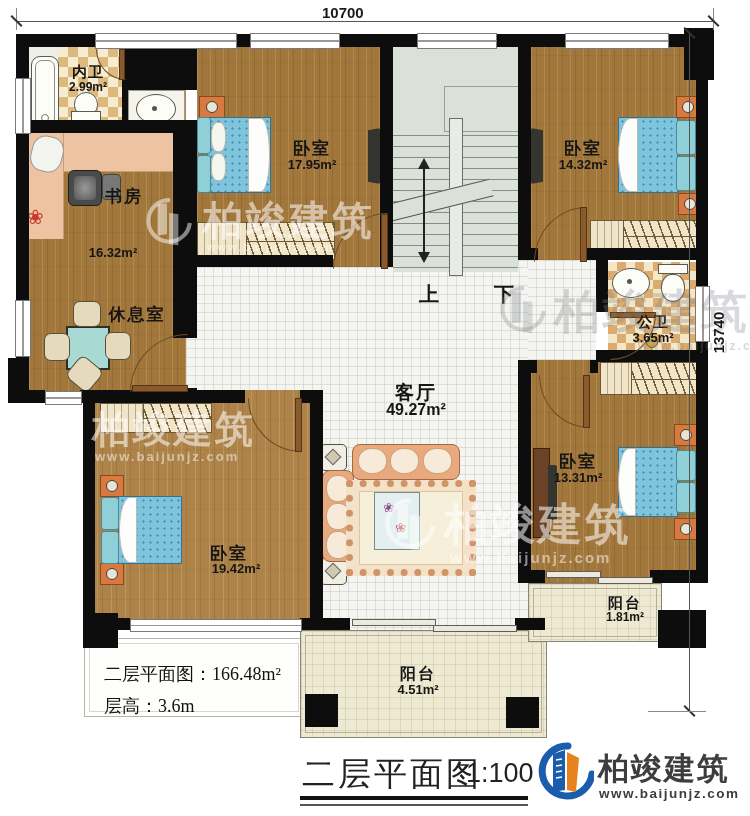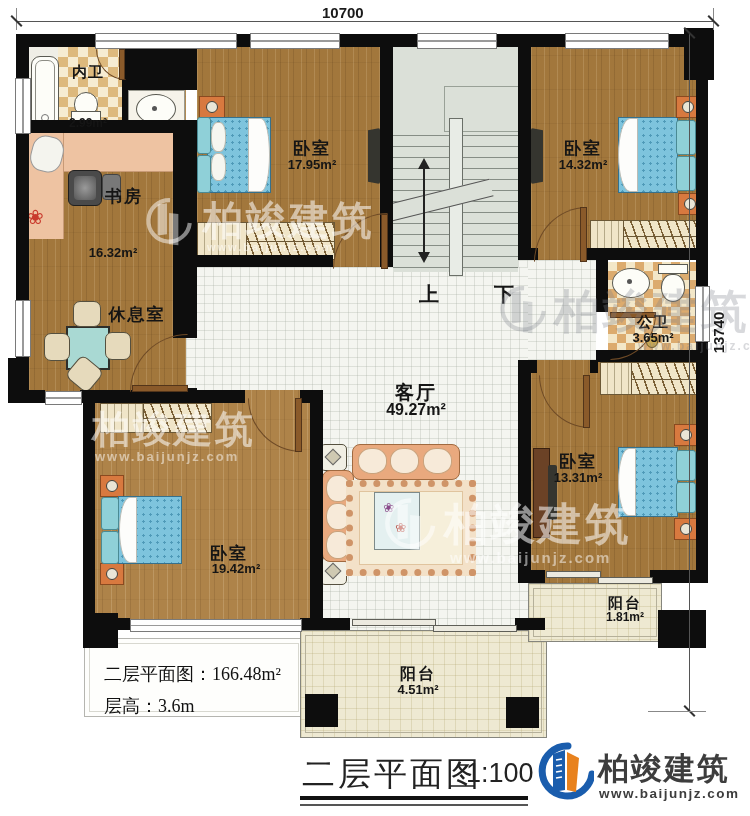--- a/index.html
+++ b/index.html
@@ -280,21 +280,21 @@
   <div class="arc arc-tl" style="left:333px;top:213px;width:53px;height:54px;"></div>
   <div class="leaf" style="left:381px;top:214px;width:5px;height:53px;"></div>
   <div class="arc arc-tl" style="left:534px;top:207px;width:51px;height:53px;"></div>
   <div class="leaf" style="left:580px;top:207px;width:5px;height:53px;"></div>
   <div class="arc arc-br" style="left:610px;top:314px;width:44px;height:44px;"></div>
   <div class="leaf" style="left:610px;top:312px;width:44px;height:4px;"></div>
   <div class="arc arc-bl" style="left:539px;top:375px;width:49px;height:51px;"></div>
   <div class="leaf" style="left:583px;top:375px;width:5px;height:51px;"></div>
 
   <div class="cl nm-s" style="left:88px;top:64px;">内卫</div>
-  <div class="cl ar" style="left:88px;top:81px;font-size:12px;margin-top:36px;">2.99m²</div>
+  <div class="cl ar" style="left:88px;top:81px;font-size:12px;">2.99m²</div>
   <div class="cl nm" style="left:124px;top:188px;">书房</div>
   <div class="cl ar" style="left:113px;top:246px;">16.32m²</div>
   <div class="cl nm" style="left:137px;top:306px;">休息室</div>
   <div class="cl nm" style="left:312px;top:140px;">卧室</div>
   <div class="cl ar" style="left:312px;top:158px;">17.95m²</div>
   <div class="cl nm" style="left:583px;top:140px;">卧室</div>
   <div class="cl ar" style="left:583px;top:158px;">14.32m²</div>
   <div class="cl nm-s" style="left:653px;top:314px;">公卫</div>
   <div class="cl ar" style="left:653px;top:331px;">3.65m²</div>
   <div class="cl" style="left:416px;top:383px;font-size:19px;letter-spacing:2px;">客厅</div>

